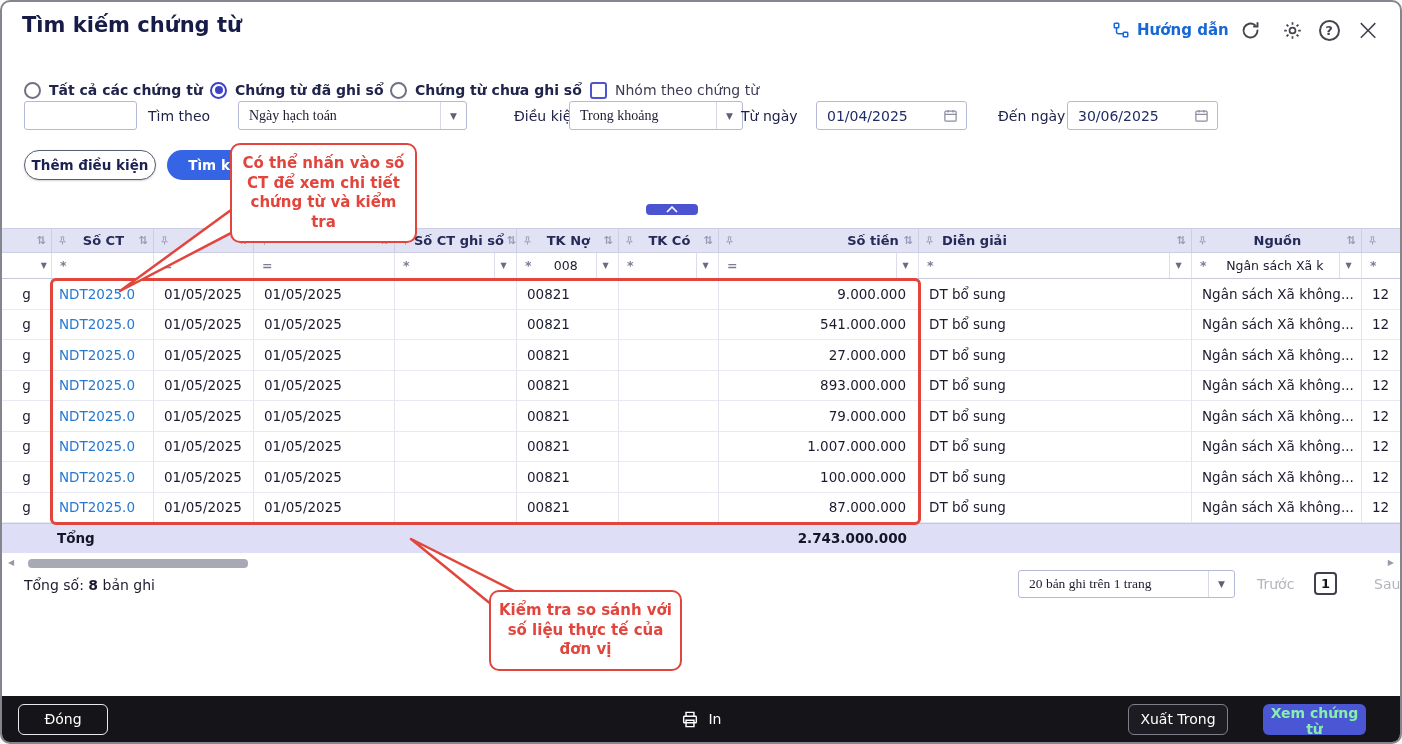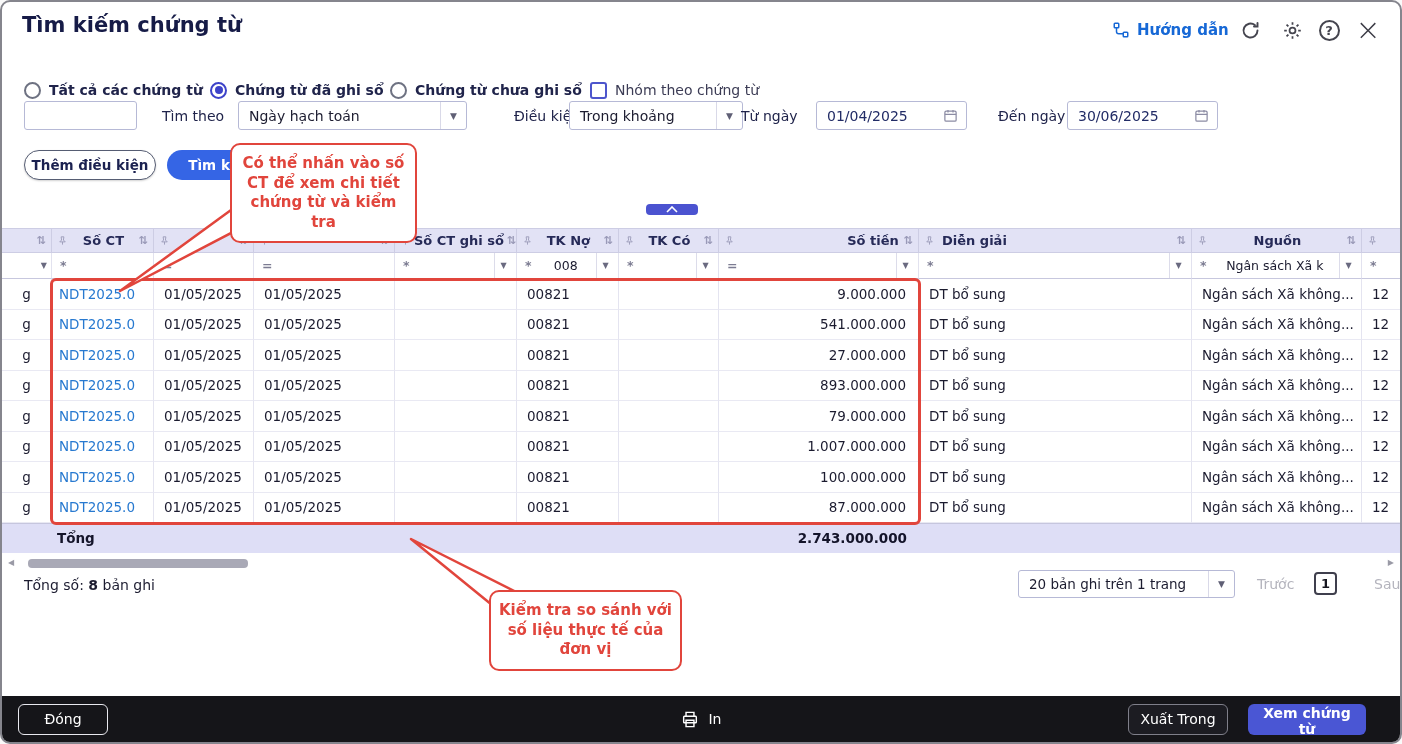--- a/index.html
+++ b/index.html
@@ -34,21 +34,21 @@
   .rdot.checked::after { content:''; position:absolute; inset:2.5px; background:#3d43c9; border-radius:50%; }
   .cbox { width:17px; height:17px; border:2px solid #4d55cc; border-radius:3px; background:#fff; flex:none; }
   
   .lbl { position:absolute; top:106px; font-size:14px; color:#20244b; }
   .search-input { position:absolute; left:22px; top:99px; width:113px; height:29px;
                   border:1px solid #b6b9d6; border-radius:3px; background:#fff; padding:0 8px; font-size:14px;
                   font-family:inherit; }
   .dropdown, .datebox { position:absolute; top:99px; height:29px; background:#fff;
                         border:1px solid #b6b9d6; border-radius:3px;
                         display:flex; align-items:center; font-size:14px; color:#1c1c30; cursor:pointer; }
-  .dd-text { padding-left:10px; flex:1; white-space:nowrap; overflow:hidden; }
+  .dd-text { padding-left:10px; flex:1; white-space:nowrap; overflow:hidden;font-family:Liberation Serif, serif; }
   .dd-caret { width:26px; align-self:stretch; border-left:1px solid #d9d9e8;
               display:flex; align-items:center; justify-content:center; color:#5f5f75; font-size:9px; }
   .date-text { padding-left:10px; flex:1; color:#222c66; font-weight:500; }
   .cal { margin-right:8px; display:flex; }
   
   .btn-outline { position:absolute; left:22px; top:148px; width:132px; height:30px; border-radius:15px;
                  border:1px solid #565d73; background:#fff; font-weight:700; font-size:13.5px; color:#1b2150;
                  box-shadow:0 1px 2px rgba(0,0,0,.18); cursor:pointer; font-family:inherit; }
   .btn-primary { position:absolute; left:165px; top:148px; width:112px; height:30px; border-radius:15px;
                  border:none; background:#3565e5; color:#fff; font-weight:700; font-size:13.5px; cursor:pointer; font-family:inherit; }
@@ -111,21 +111,21 @@
              padding:9px 8px; line-height:1.3; }
   
   .bottombar { position:absolute; left:0; right:0; bottom:0; height:46px; background:#151519;
                display:flex; align-items:center; z-index:5; }
   .btn-close { margin-left:16px; width:90px; height:31px; background:transparent; color:#fff;
                border:1px solid #e8e8ee; border-radius:6px; font-size:14px; cursor:pointer; font-family:inherit; }
   .print-group { position:absolute; left:50%; transform:translateX(-50%); display:flex; align-items:center;
                  gap:9px; color:#fff; font-size:14px; cursor:pointer; }
   .btn-excel { position:absolute; right:172px; width:100px; height:31px; background:#1c1c22; color:#fff;
                border:1px solid #7f7f8a; border-radius:6px; font-size:14px; cursor:pointer; font-family:inherit; }
-  .btn-view  { position:absolute; right:34px; width:118px; height:31px; background:#4a56d4; color:#ffffff;
+  .btn-view  { position:absolute; right:34px; width:103px; height:31px; background:#4a56d4; color:#86efac;
                border:none; border-radius:6px; font-size:14px; font-weight:600; cursor:pointer; font-family:inherit; }
 </style>
 </head>
 <body>
 
 <div class="window">
 
   <div class="title">Tìm kiếm chứng từ</div>
 
   <div class="guide">
@@ -167,21 +167,21 @@
   <div class="radio" style="left:388px">
     <span class="rdot"></span>
     <span>Chứng từ chưa ghi sổ</span>
   </div>
   <div class="radio" style="left:588px; font-weight:500; color:#3c3c55;">
     <span class="cbox"></span>
     <span>Nhóm theo chứng từ</span>
   </div>
 
   <input class="search-input" value="" style="">
-  <div class="lbl" style="left:160px">Tìm theo</div>
+  <div class="lbl" style="left:146px">Tìm theo</div>
 
   <div class="dropdown" style="left:236px; width:229px">
     <span class="dd-text">Ngày hạch toán</span>
     <span class="dd-caret">▼</span>
   </div>
 
   <div class="lbl" style="left:512px">Điều kiện</div>
   <div class="dropdown" style="left:567px; width:174px">
     <span class="dd-text">Trong khoảng</span>
     <span class="dd-caret">▼</span>

